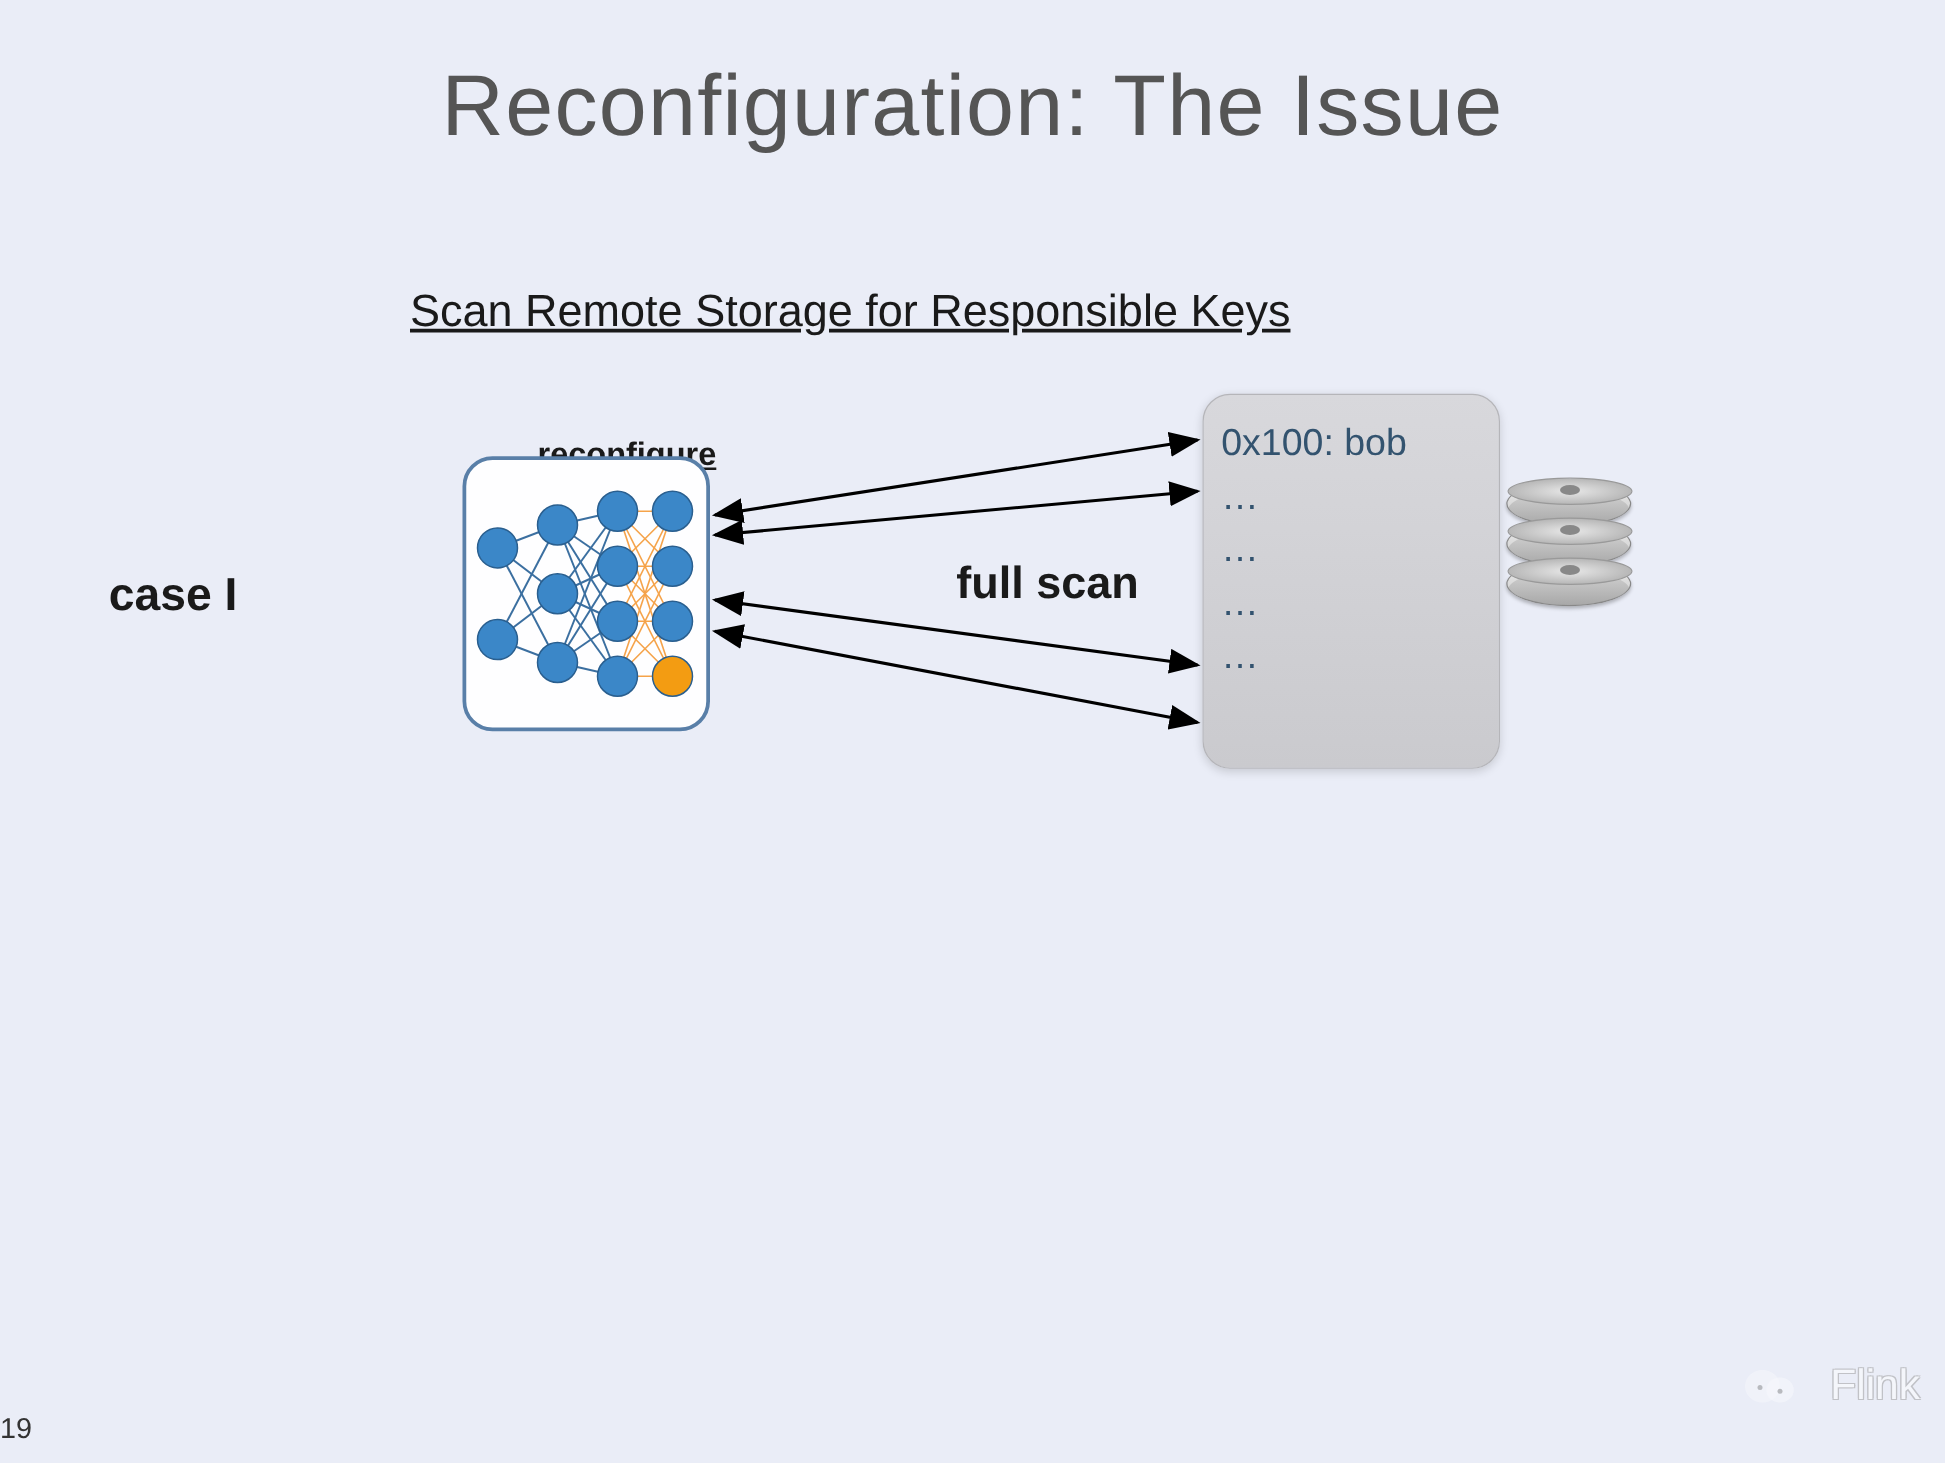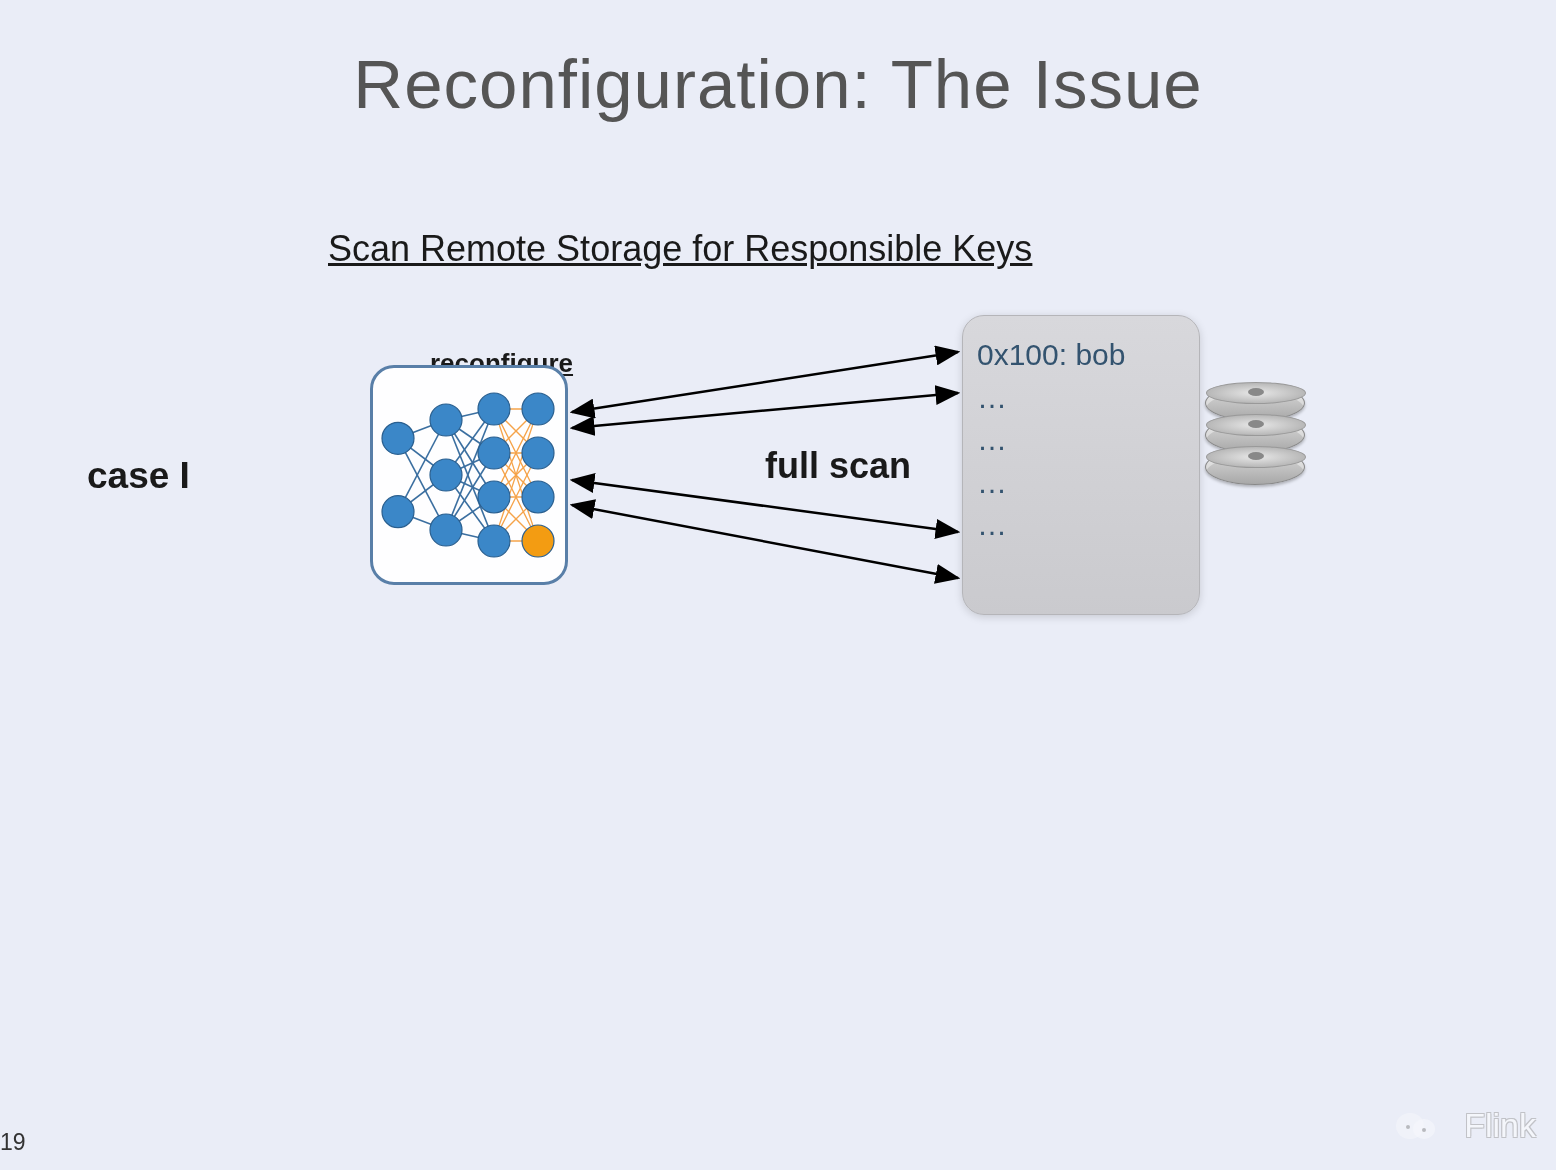--- a/index.html
+++ b/index.html
@@ -89,21 +89,21 @@
       position: absolute;
       bottom: 14px;
       left: 0;
       width: 100%;
       text-align: left;
       font-size: 23px;
       color: #333;
     }
     .watermark {
       position: absolute;
-      bottom: 25px;
+      bottom: 42px;
       right: 20px;
       display: flex;
       align-items: flex-end;
       gap: 24px;
       opacity: 0.5;
     }
     .watermark-icon {
       width: 46px;
       height: 38px;
       position: relative;

